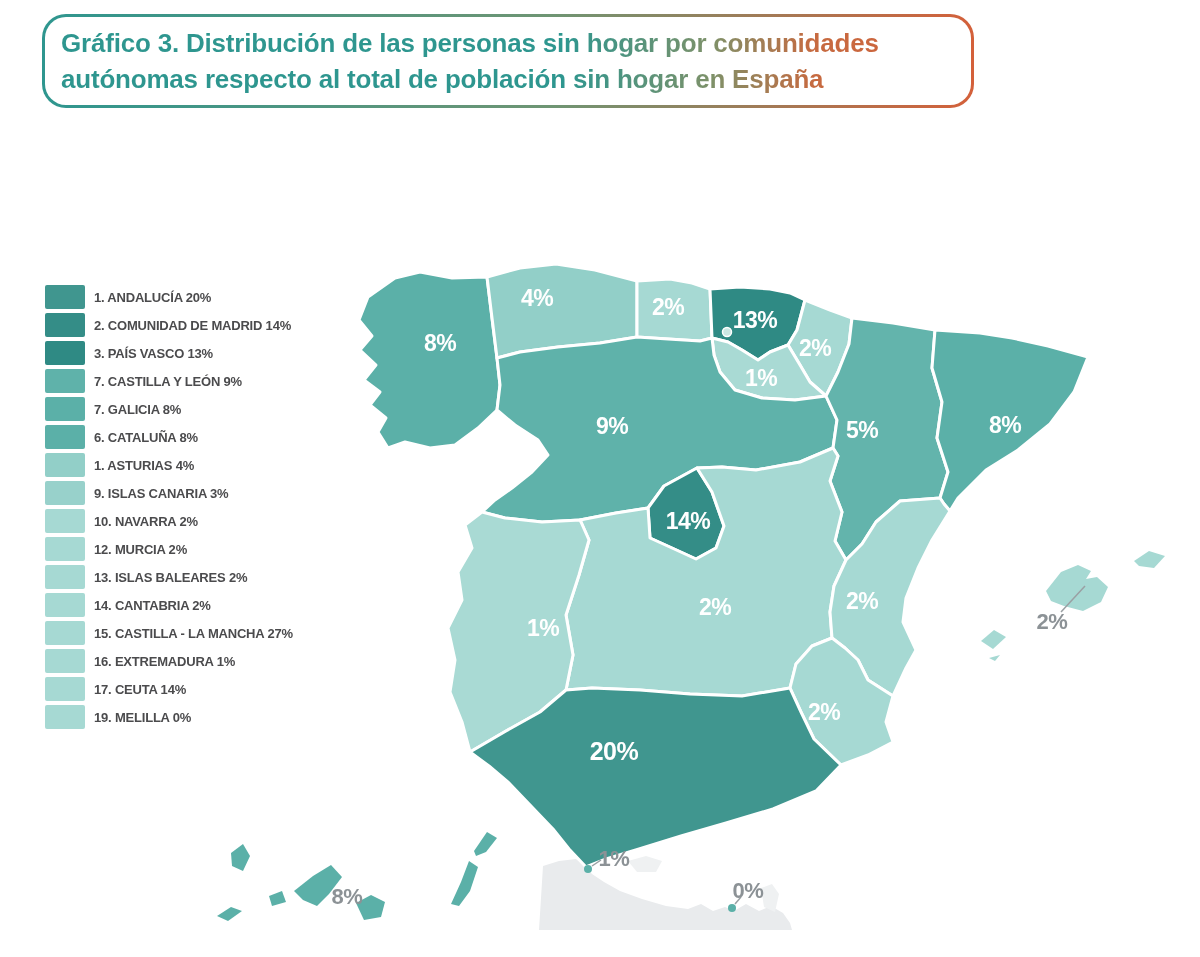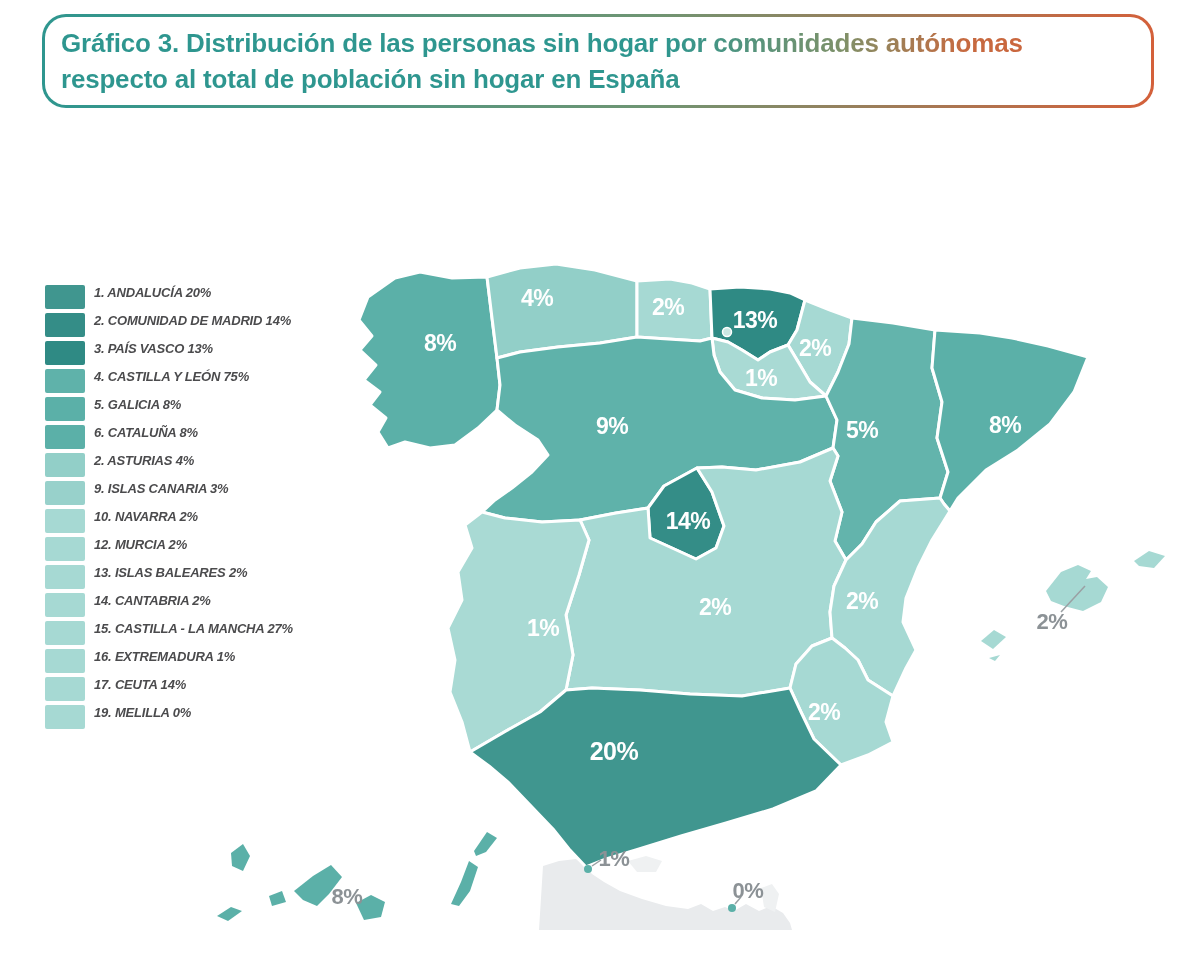--- a/index.html
+++ b/index.html
@@ -1,29 +1,29 @@
 <!DOCTYPE html>
 <html><head>
 <meta charset="utf-8">
 <style>
   html,body{margin:0;padding:0;background:#fff;}
   .figure{position:relative;width:1200px;height:957px;background:#fff;overflow:hidden;
           font-family:"Liberation Sans","DejaVu Sans",sans-serif;}
   
-  .title-box{position:absolute;left:42px;top:14px;width:1112px;height:94px;box-sizing:border-box;
+  .title-box{position:absolute;left:42px;top:14px;width:932px;height:94px;box-sizing:border-box;
              border:3px solid transparent;border-radius:24px;
              background:linear-gradient(#fff,#fff) padding-box,
                         linear-gradient(90deg,#2E968F 0%,#6F9573 55%,#D4603A 100%) border-box;}
   .title-box h1{margin:0;padding:8px 16px 0 16px;font-size:26px;line-height:36px;font-weight:bold;
              letter-spacing:-0.2px;
              background:linear-gradient(90deg,#2E968F 0%,#2E968F 56%,#7E9169 72%,#C66A40 83%,#D4603A 100%);
              -webkit-background-clip:text;background-clip:text;color:transparent;}
   
   .legend{position:absolute;left:45px;top:285px;display:flex;flex-direction:column;gap:4px;}
-  .lrow{display:flex;height:24px;font-style:italic;}
+  .lrow{display:flex;align-items:center;height:24px;}
   .swatch{width:40px;height:24px;border-radius:2px;flex:0 0 40px;}
   .llabel{margin-left:9px;font-size:13px;font-weight:bold;color:#4B4B4D;letter-spacing:-0.2px;white-space:nowrap;}
   
   .map-svg{position:absolute;left:0;top:0;}
   .region{stroke:#ffffff;stroke-width:3;stroke-linejoin:round;}
   .island{stroke:none;}
   .map-label{font-family:"Liberation Sans","DejaVu Sans",sans-serif;font-weight:bold;font-size:23px;
              fill:#ffffff;letter-spacing:-0.5px;text-anchor:middle;}
   .map-label-lg{font-size:25px;}
   .out-label{font-family:"Liberation Sans","DejaVu Sans",sans-serif;font-weight:bold;font-size:22px;
@@ -48,33 +48,33 @@
     <div class="lrow">
         <span class="swatch" style="background: rgb(52, 141, 135);"></span>
         <span class="llabel">2. COMUNIDAD DE MADRID 14%</span>
       </div>
     <div class="lrow">
         <span class="swatch" style="background: rgb(47, 138, 132);"></span>
         <span class="llabel">3. PAÍS VASCO 13%</span>
       </div>
     <div class="lrow">
         <span class="swatch" style="background: rgb(95, 178, 170);"></span>
-        <span class="llabel">4. CASTILLA Y LEÓN 75%</span>
+        <span class="llabel">7. CASTILLA Y LEÓN 9%</span>
       </div>
     <div class="lrow">
         <span class="swatch" style="background: rgb(91, 176, 168);"></span>
-        <span class="llabel">5. GALICIA 8%</span>
+        <span class="llabel">7. GALICIA 8%</span>
       </div>
     <div class="lrow">
         <span class="swatch" style="background: rgb(91, 176, 168);"></span>
         <span class="llabel">6. CATALUÑA 8%</span>
       </div>
     <div class="lrow">
         <span class="swatch" style="background: rgb(146, 207, 200);"></span>
-        <span class="llabel">2. ASTURIAS 4%</span>
+        <span class="llabel">1. ASTURIAS 4%</span>
       </div>
     <div class="lrow">
         <span class="swatch" style="background: rgb(152, 209, 203);"></span>
         <span class="llabel">9. ISLAS CANARIA 3%</span>
       </div>
     <div class="lrow">
         <span class="swatch" style="background: rgb(166, 217, 211);"></span>
         <span class="llabel">10. NAVARRA 2%</span>
       </div>
     <div class="lrow">

